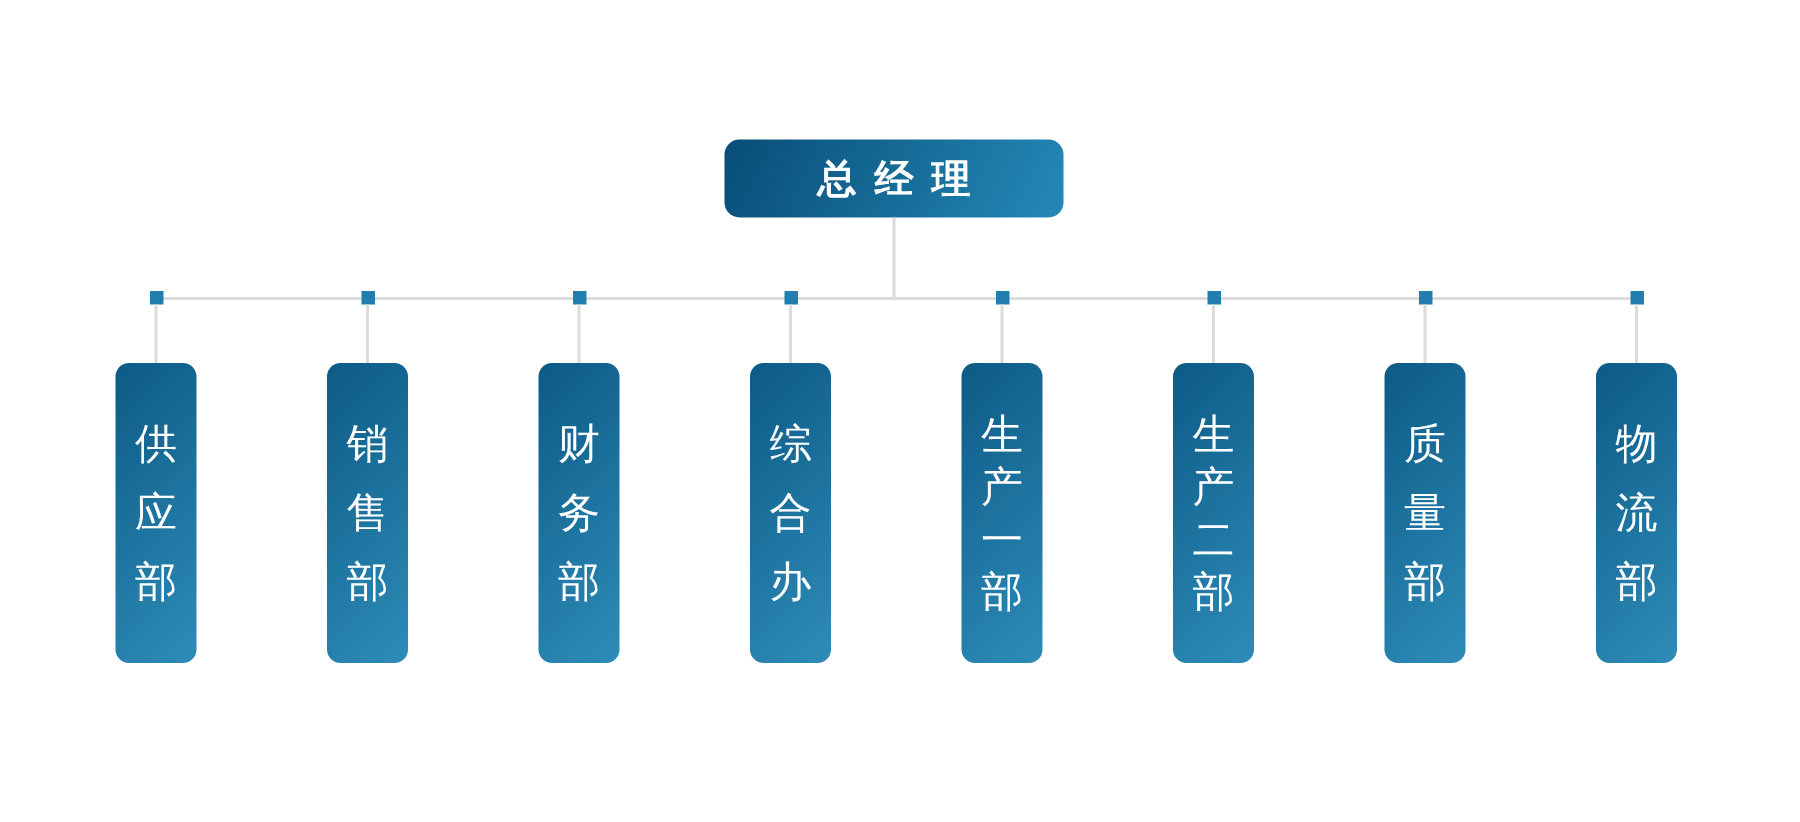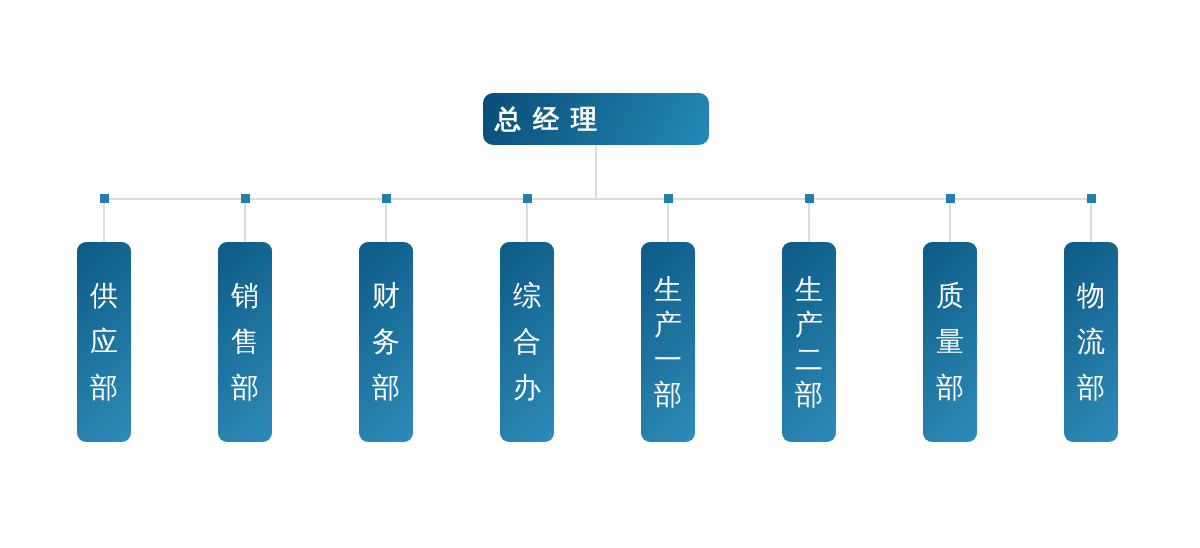--- a/index.html
+++ b/index.html
@@ -19,21 +19,21 @@
     overflow:hidden;
     font-family:"Liberation Sans", sans-serif;
   }
   
   .root-node{
     position:absolute;
     left:483px;top:93px;
     width:226px;height:52px;
     border-radius:10px;
     background:linear-gradient(115deg,var(--root-grad-start),var(--root-grad-end));
-    display:flex;align-items:center;font-family:Liberation Serif, serif;
+    display:flex;align-items:center;justify-content:center;font-family:Liberation Serif, serif;
   }
   .root-label{
     color:var(--text);
     font-size:26px;
     font-weight:600;
     letter-spacing:12px;
     padding-left:12px; 
     white-space:nowrap;
   }
   

